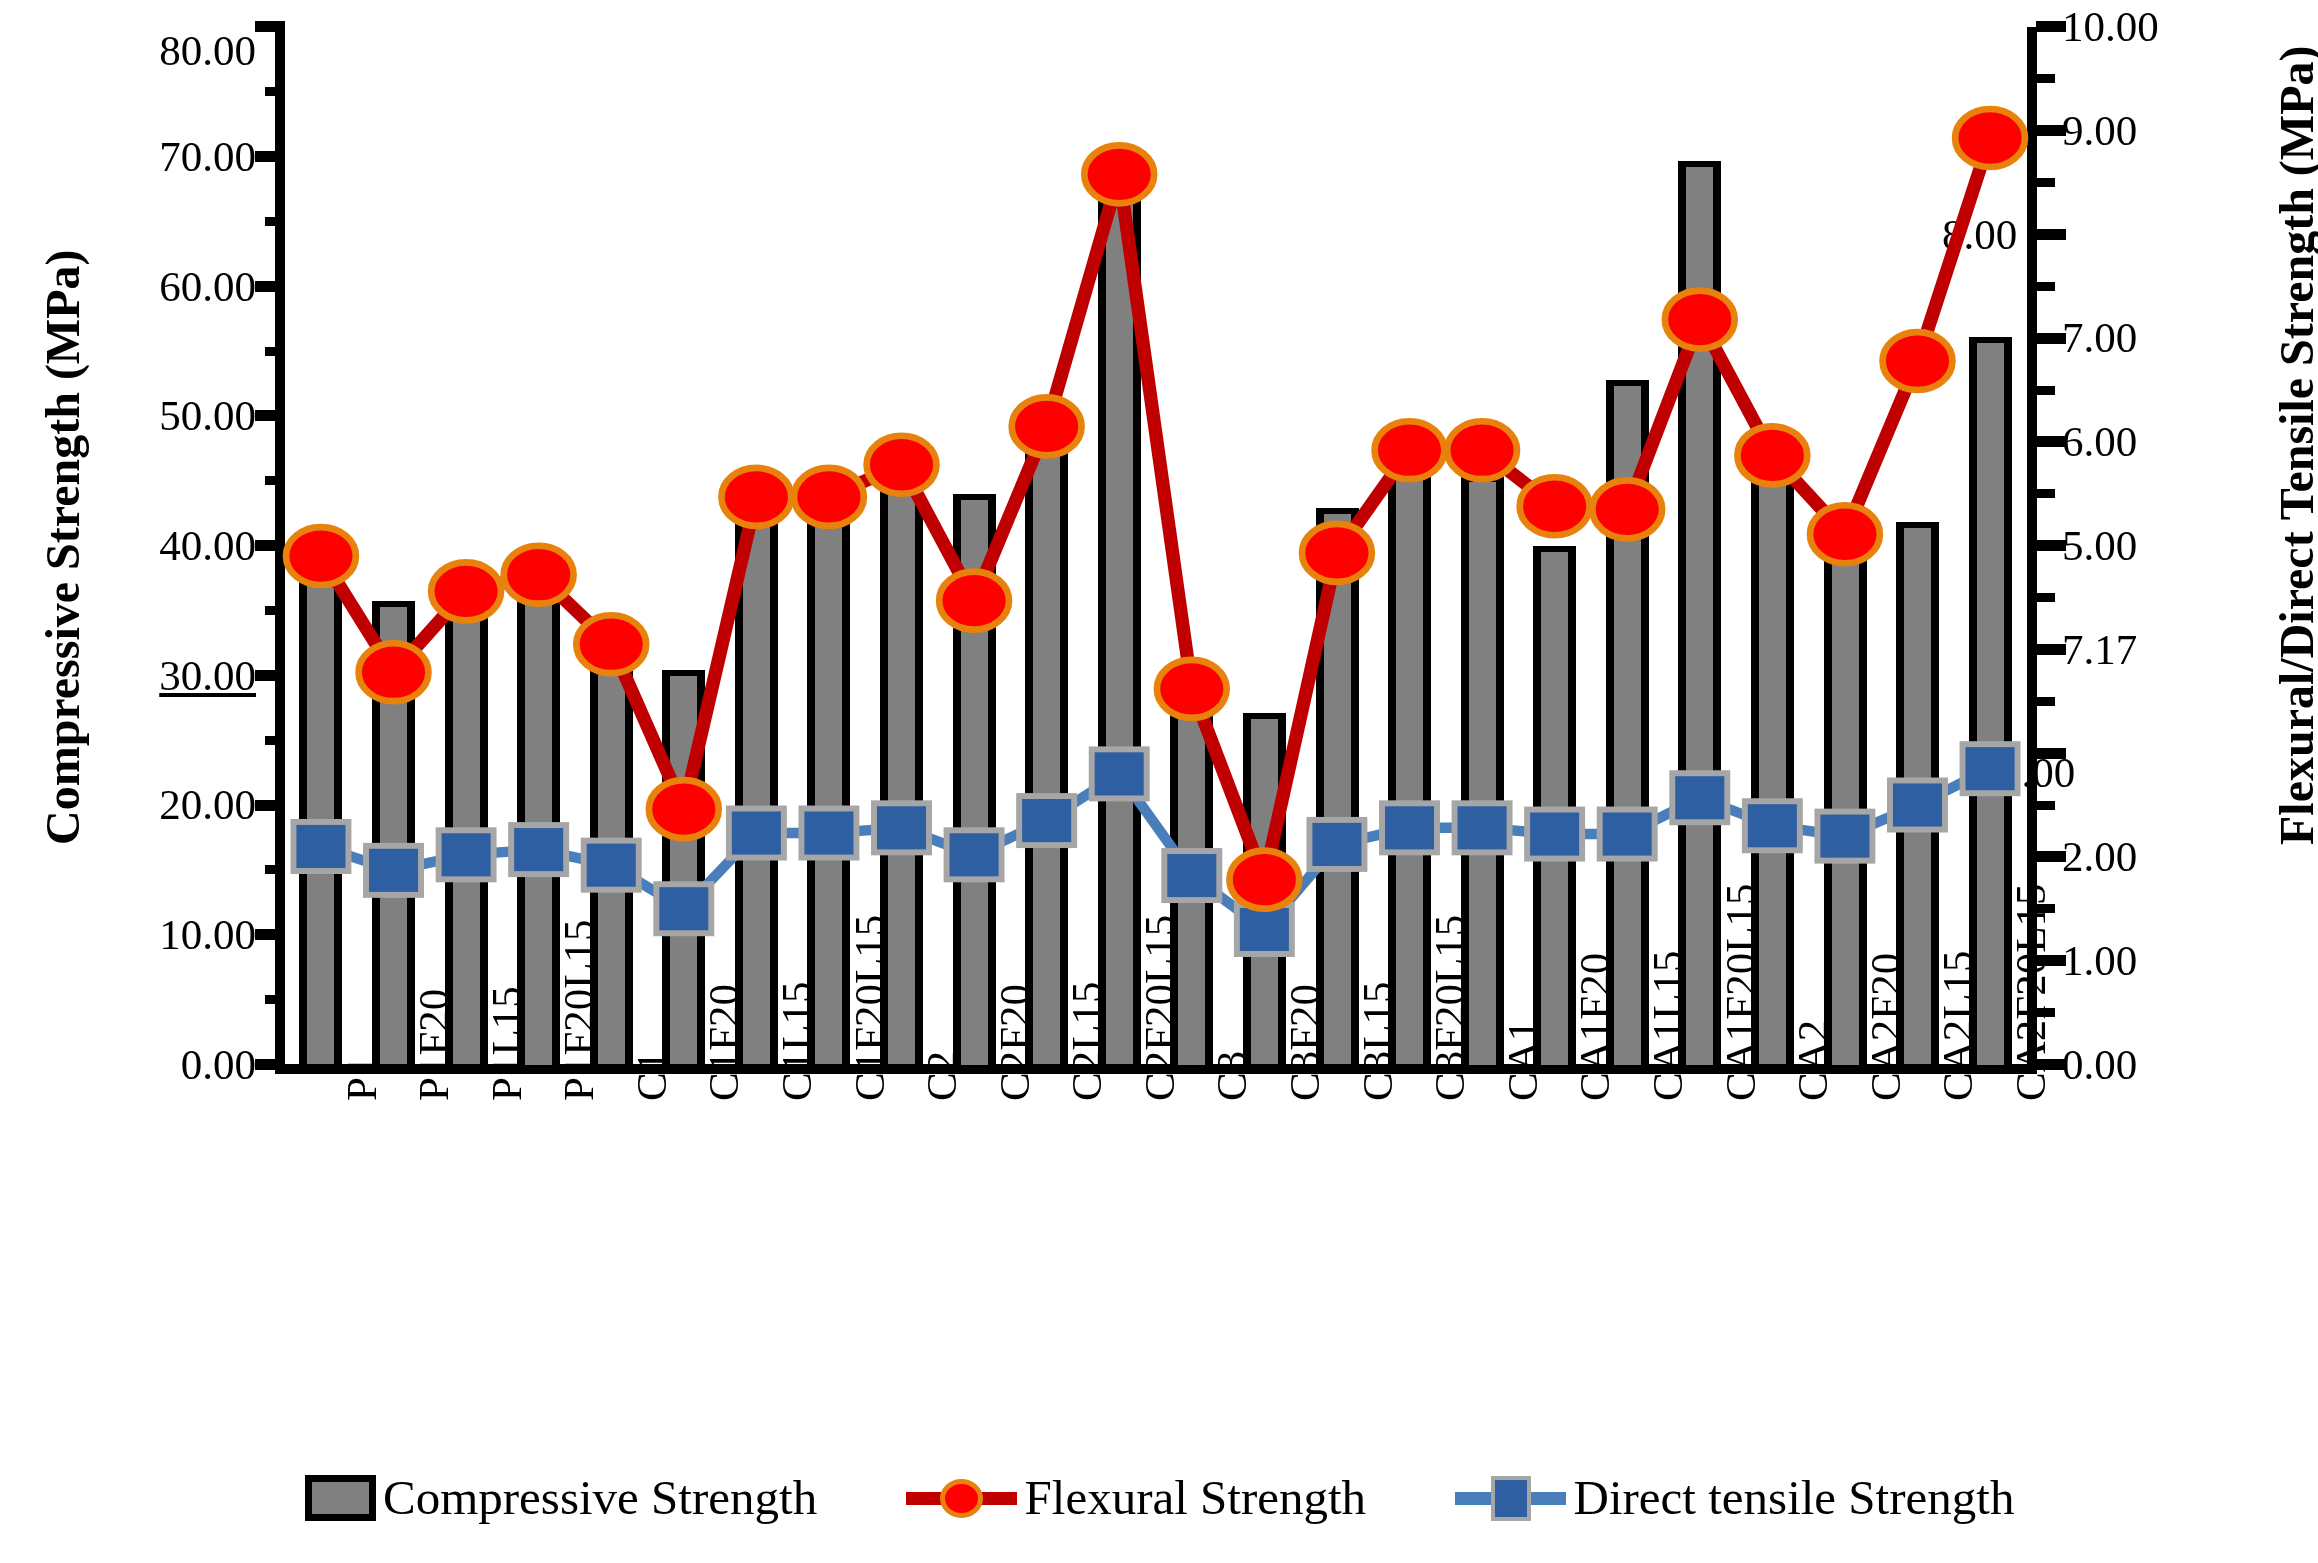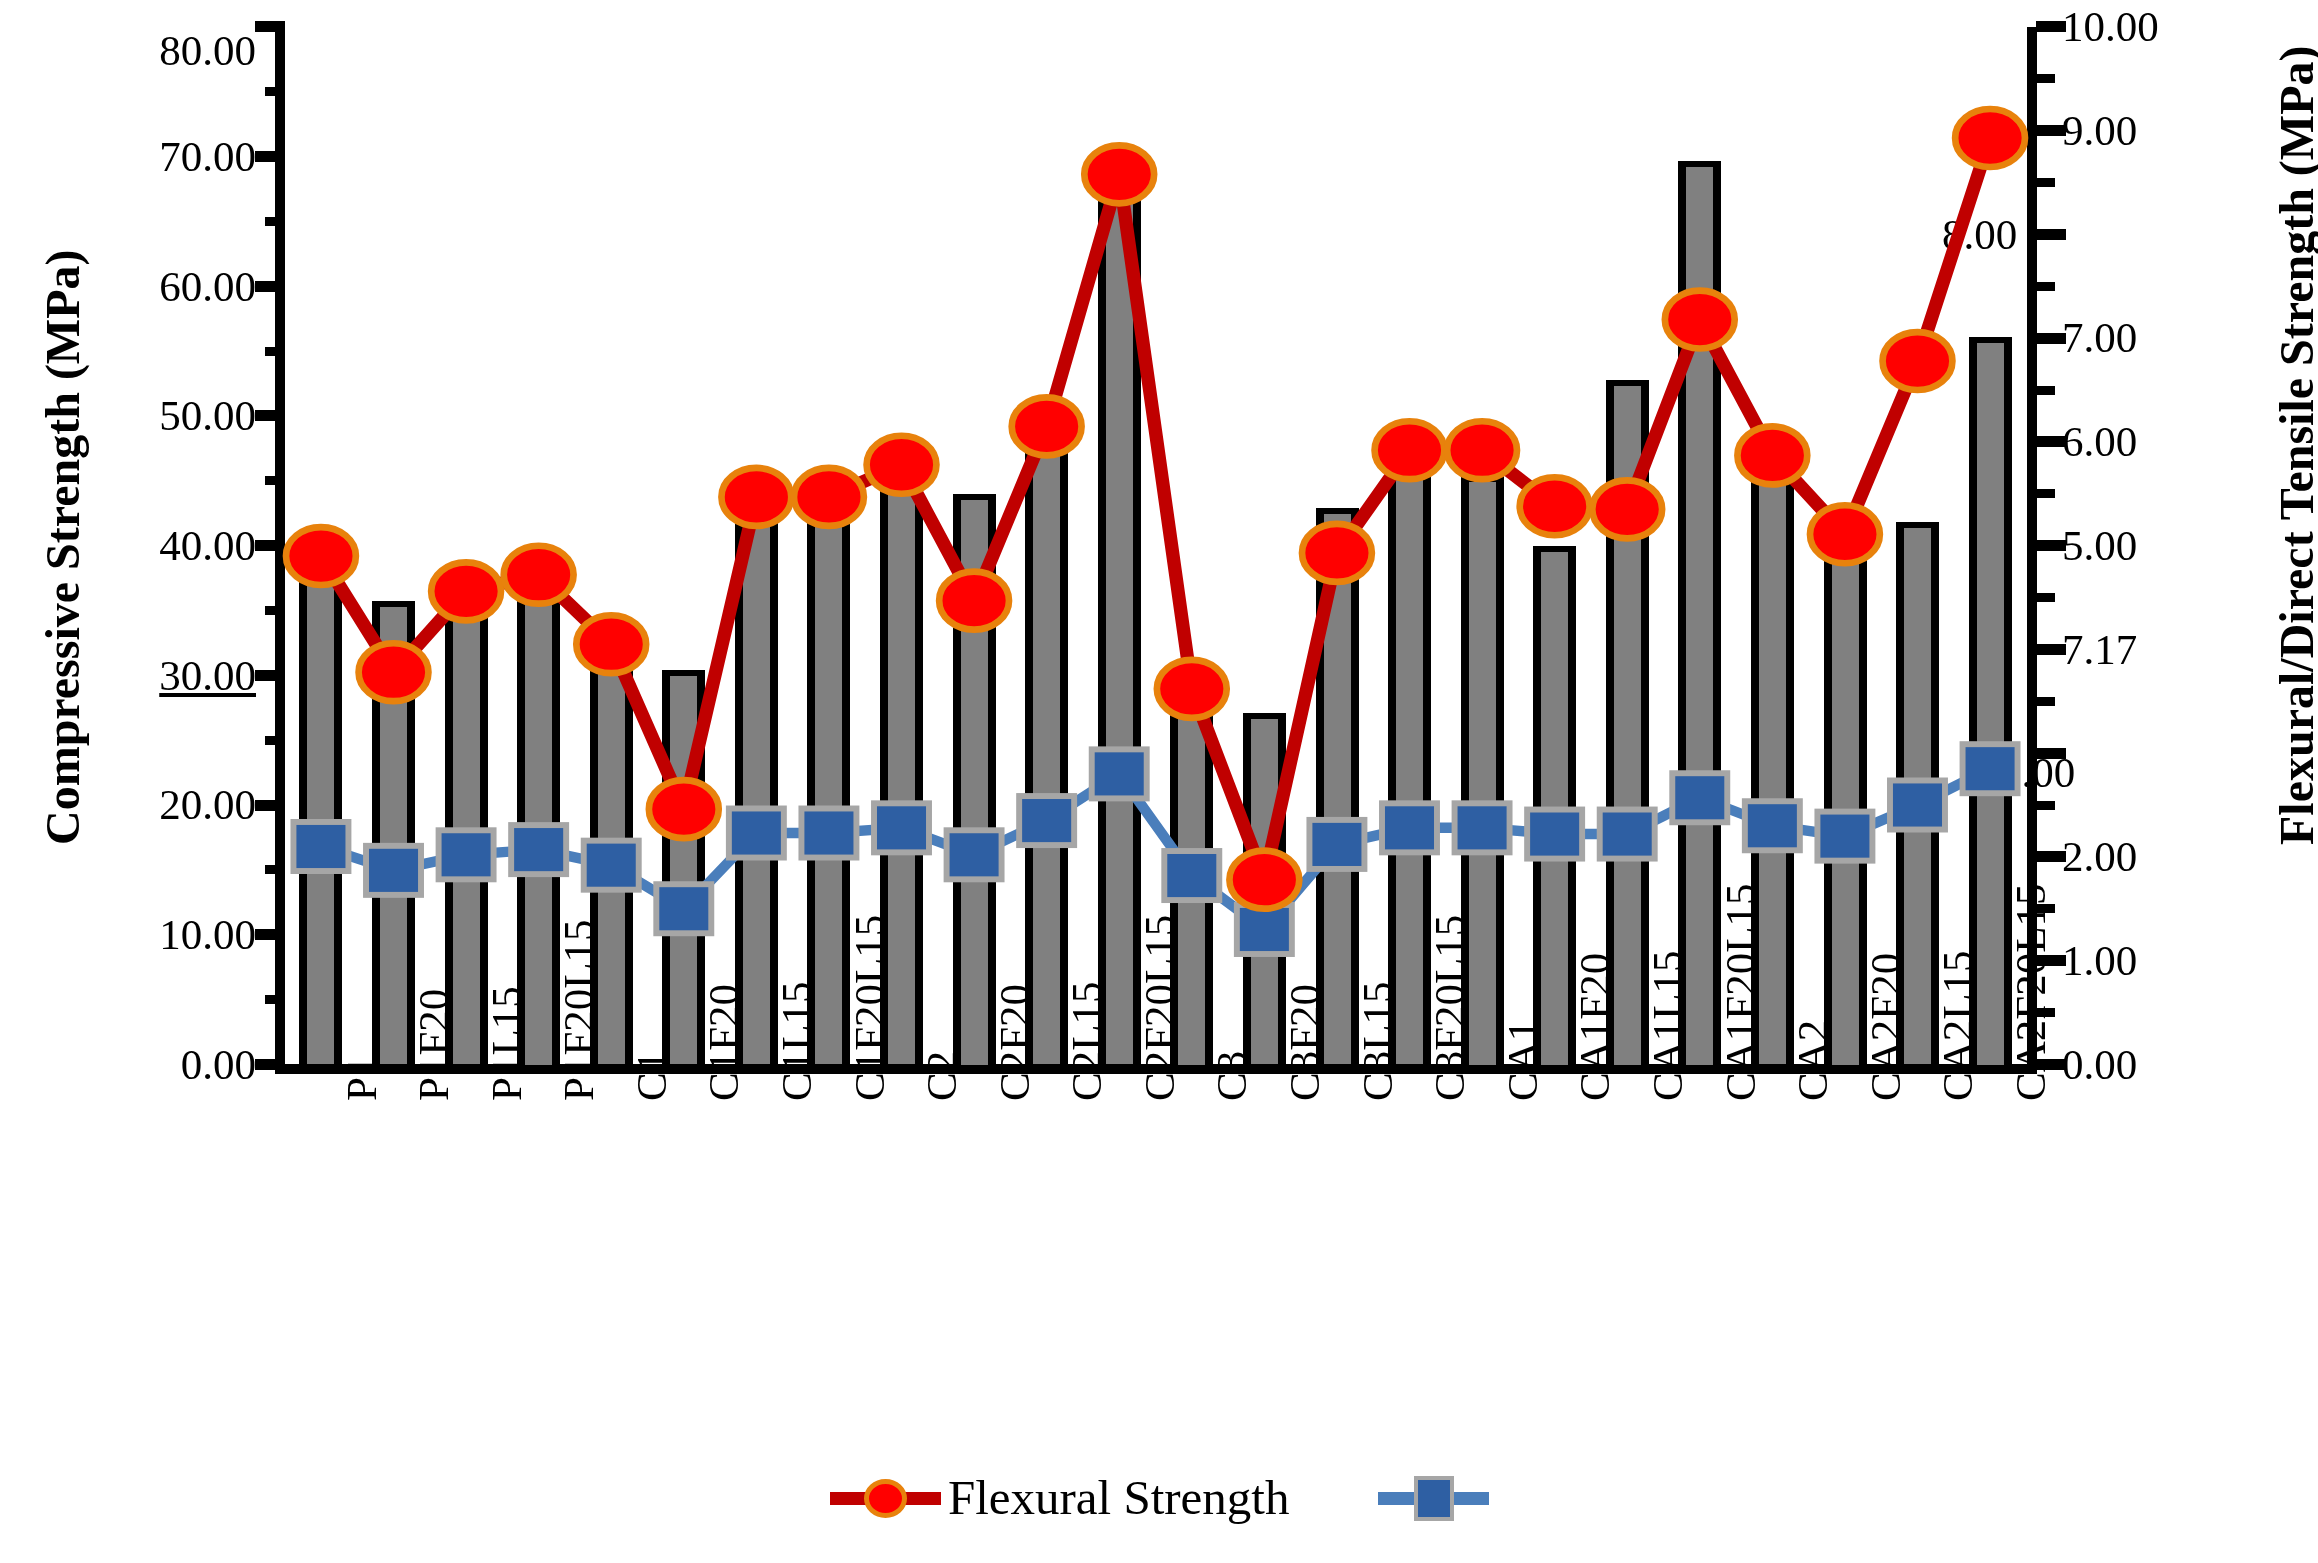--- a/index.html
+++ b/index.html
@@ -222,27 +222,32 @@
       <div class="xcat" style="left: 1643px; top: 1101px;">CA1L15</div>
       <div class="xcat" style="left: 1716px; top: 1101px;">CA1F20L15</div>
       <div class="xcat" style="left: 1788px; top: 1101px;">CA2</div>
       <div class="xcat" style="left: 1861px; top: 1101px;">CA2F20</div>
       <div class="xcat" style="left: 1933px; top: 1101px;">CA2L15</div>
       <div class="xcat" style="left: 2006px; top: 1101px;">CA2F20L15</div>
     </div>
 
   <div id="legend">
       <div class="legend-item">
+        <span class="lg-bar"></span>
+        <span class="legend-text">Compressive Strength</span>
+      </div>
+      <div class="legend-item">
         <span class="lg-line-wrap">
           <span class="lg-line" style="background: rgb(192, 0, 0);"></span>
           <span class="lg-circ"></span>
         </span>
         <span class="legend-text">Flexural Strength</span>
       </div>
       <div class="legend-item">
         <span class="lg-line-wrap">
           <span class="lg-line" style="background: rgb(74, 126, 187);"></span>
           <span class="lg-sq"></span>
         </span>
+        <span class="legend-text">Direct tensile Strength</span>
       </div>
     </div>
 </div>
 
 
 </body></html>

